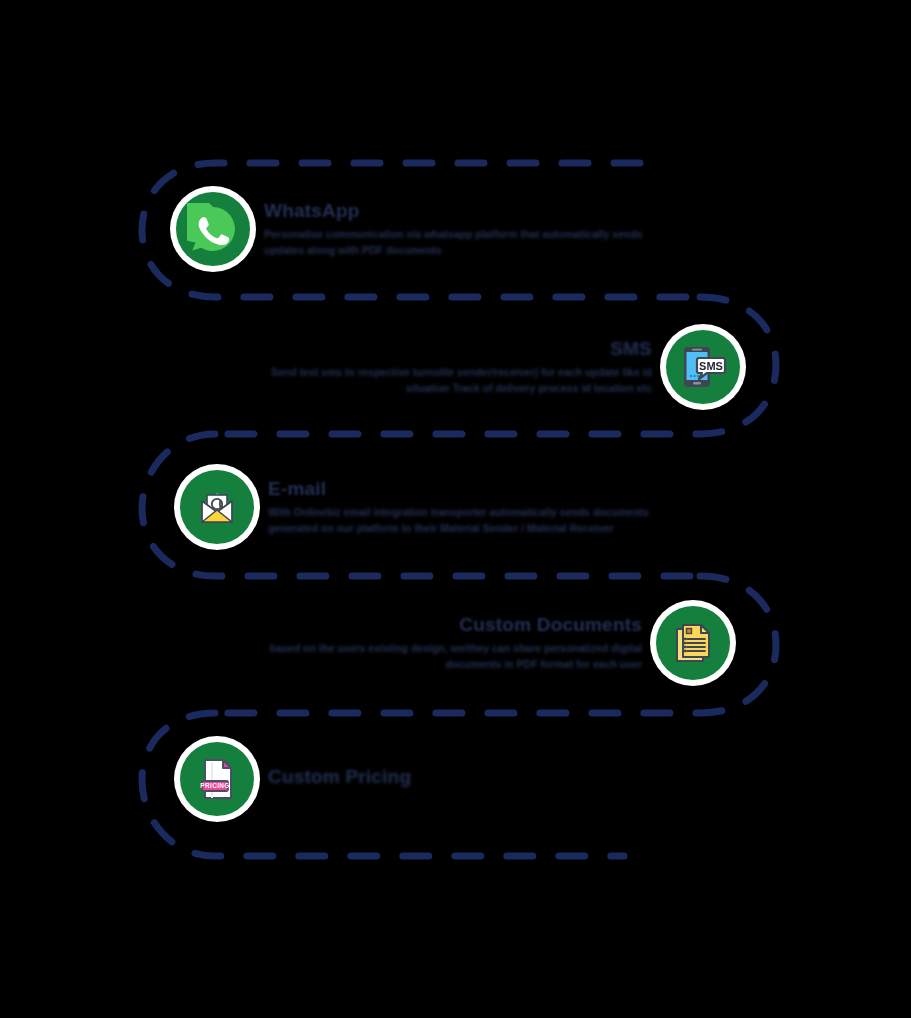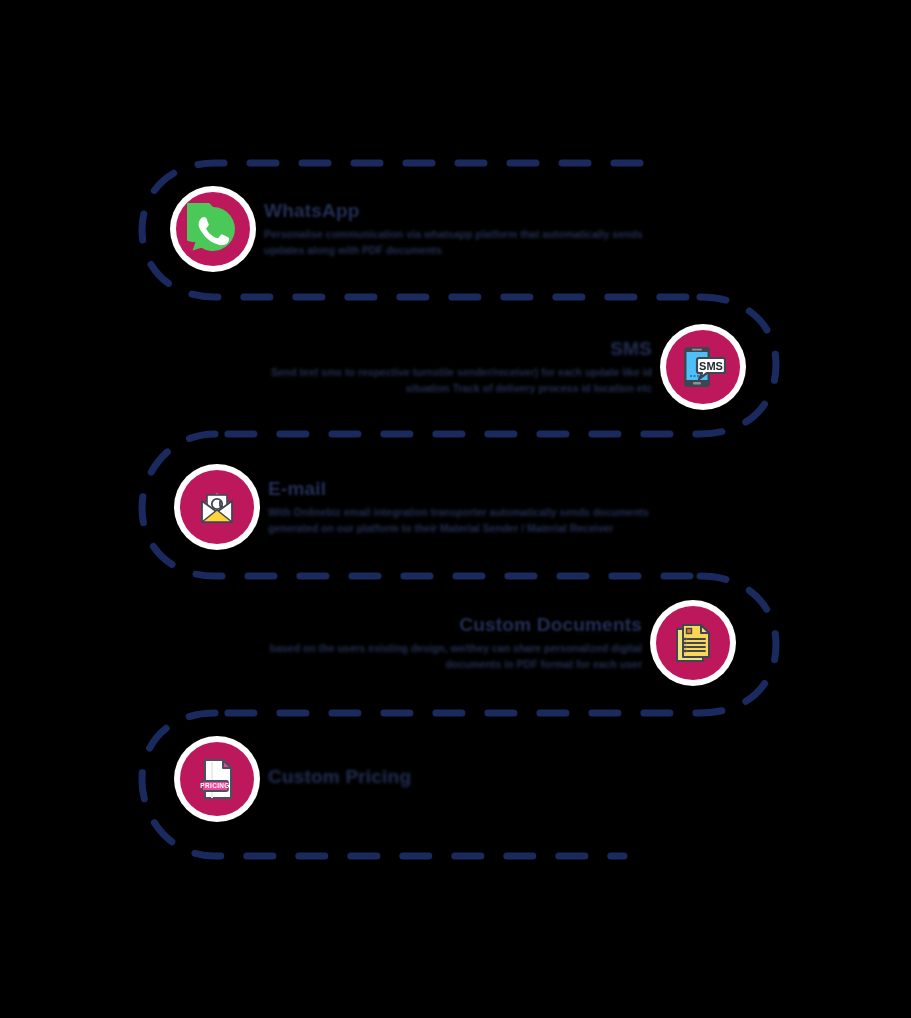--- a/index.html
+++ b/index.html
@@ -13,21 +13,21 @@
   
   #path-svg{position:absolute;left:0;top:0;width:911px;height:1018px;pointer-events:none;}
 
   
   .row{position:absolute;display:flex;align-items:center;}
   .row.left{flex-direction:row;}
   .row.right{flex-direction:row-reverse;}
 
   .badge{
     width:74px;height:74px;border-radius:50%;
-    background:#be185d;flex:0 0 74px;
+    background:#15803d;flex:0 0 74px;
     display:flex;align-items:center;justify-content:center;
     box-shadow:0 0 0 6px #ffffff;
   }
   .badge svg{display:block;}
 
   .copy{padding:0 14px;max-width:420px;}
   .copy.ta-left{text-align:left;}
   .copy.ta-right{text-align:right;}
 
   .title{

